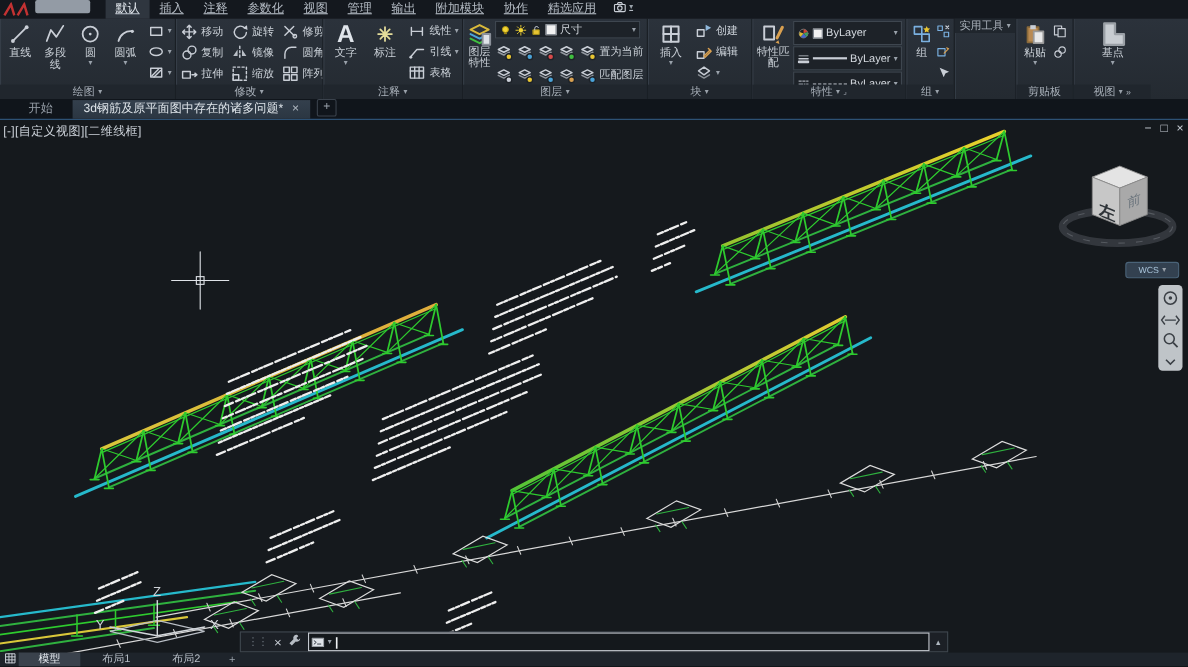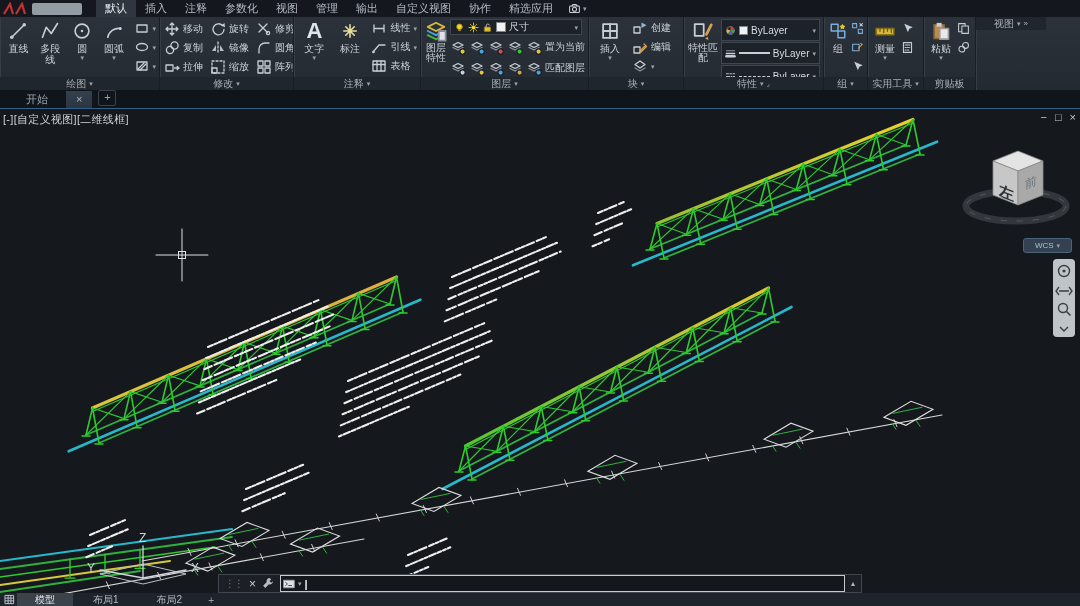--- a/index.html
+++ b/index.html
@@ -1,19 +1,19 @@
 <!DOCTYPE html>
 <html><head>
 <meta charset="utf-8">
 <style>
   html,body{margin:0;padding:0;background:#0d1013;}
   #app{position:relative;width:1080px;height:606px;overflow:hidden;background:#15191d;
        font-family:"Liberation Sans","DejaVu Sans",sans-serif;-webkit-font-smoothing:antialiased;}
   
-  .titlebar{height:17px;background:#14181e;display:flex;align-items:center;font-size:11px;color:#b4bbc4;}
+  .titlebar{height:17px;background:#14181e;display:flex;align-items:flex-start;font-size:11px;color:#b4bbc4;text-decoration:underline;}
   .logo{width:30px;height:17px;display:flex;align-items:center;justify-content:center;}
   .qabtn{width:50px;height:12px;background:#939ba5;border-radius:2px;margin:0 14px 0 2px;}
   .rtab{padding:0 9px;height:17px;line-height:17px;cursor:default;white-space:nowrap;}
   .rtab.active{background:#2f363f;color:#e6ebf1;}
   .cam{display:flex;align-items:center;gap:2px;margin-left:6px;color:#9aa2ab;}
   
   .ribbon{height:73px;background:linear-gradient(#2b323b,#242a31);display:flex;}
   .rp{display:flex;flex-direction:column;border-right:1px solid #191e24;box-shadow:inset 1px 0 0 #353d47;box-sizing:border-box;}
   .rp-body{flex:1;display:flex;gap:3px;padding:2px 3px 0 4px;overflow:hidden;}
   .rp-label{height:13px;font-size:10px;color:#a9b1ba;text-align:center;line-height:12px;background:#20262d;
@@ -77,21 +77,21 @@
       </svg>
     </span>
     <span class="qabtn"></span>
     <span class="rtab active">默认</span>
     <span class="rtab">插入</span>
     <span class="rtab">注释</span>
     <span class="rtab">参数化</span>
     <span class="rtab">视图</span>
     <span class="rtab">管理</span>
     <span class="rtab">输出</span>
-    <span class="rtab">自定义视图</span>
+    <span class="rtab">附加模块</span>
     <span class="rtab">协作</span>
     <span class="rtab">精选应用</span>
     <span class="cam">
         <i style="display: inline-flex;">
           <svg class="icon" viewBox="0 0 16 16" width="13" height="13">
             <rect x="2" y="5" width="12" height="8" rx="1"></rect>
             <circle cx="8" cy="9" r="2.5"></circle>
             <path d="M5 5l1-2h4l1 2"></path>
           </svg>
         </i>
@@ -634,51 +634,20 @@
             </div>
         </div>
       </div>
       <div class="rp-label">
           <span>组</span>
           <span class="caret">▾</span>
         </div>
     </div>
 
     <div class="rp" style="width:56px">
-      <div class="rp-body">
-        <div class="bigbtn" style="width:26px">
-            <span class="ic">
-              <i style="display: inline-flex;">
-                <svg class="icon" viewBox="0 0 16 16" width="20" height="20">
-                  <rect x="1" y="6" width="14" height="5" style="fill:#d9b93a;stroke:#8a7518"></rect>
-                  <path d="M4 6v2.2M7 6v3.2M10 6v2.2M13 6v3.2" style="stroke:#6b5a10;stroke-width:1"></path>
-                </svg>
-              </i>
-            </span>
-            <span>测量</span>
-            <span class="caret">▾</span>
-          </div>
-        <div class="vcol">
-          <div class="tinybtn">
-              <i style="display: inline-flex;">
-                <svg class="icon" viewBox="0 0 16 16" width="13" height="13">
-                  <path class="fill" d="M4 2l4.5 10.5 1.8-4.2 4.2-1.8z"></path>
-                </svg>
-              </i>
-            </div>
-          <div class="tinybtn">
-              <i style="display: inline-flex;">
-                <svg class="icon" viewBox="0 0 16 16" width="13" height="13">
-                  <rect x="3" y="2" width="10" height="12"></rect>
-                  <path d="M5 5h6M5 8h1.5M8 8h1.5M11 8h0M5 11h1.5M8 11h1.5"></path>
-                </svg>
-              </i>
-            </div>
-        </div>
-      </div>
       <div class="rp-label">
           <span>实用工具</span>
           <span class="caret">▾</span>
         </div>
     </div>
 
     <div class="rp" style="width:52px">
       <div class="rp-body">
         <div class="bigbtn" style="width:26px">
             <span class="ic">
@@ -711,31 +680,45 @@
               </i>
             </div>
         </div>
       </div>
       <div class="rp-label">
           <span>剪贴板</span>
         </div>
     </div>
 
     <div class="rp" style="width:70px;border-right:none">
+      <div class="rp-body" style="justify-content:center">
+        <div class="bigbtn">
+            <span class="ic">
+              <i style="display: inline-flex;">
+                <svg class="icon" viewBox="0 0 16 16" width="26" height="26">
+                  <path d="M3 14V2h6v6h5v6z" style="fill:#c8cdd2;stroke:#9aa0a6"></path>
+                </svg>
+              </i>
+            </span>
+            <span>基点</span>
+            <span class="caret">▾</span>
+          </div>
+      </div>
       <div class="rp-label">
           <span>视图</span>
           <span class="caret">▾</span>
           <span style="font-size:8px">»</span>
         </div>
     </div>
   </div>
 
   <div class="doctabs">
     <span class="dtab" style="margin-left:8px">开始</span>
     <span class="dtab doc">
+      <span>3d钢筋及原平面图中存在的诸多问题*</span>
       <span class="x">×</span>
     </span>
     <span class="dplus">+</span>
   </div>
 
   <div class="canvas">
     <svg id="scene" width="1080" height="484">
         <defs>
           <linearGradient id="tg0" gradientUnits="userSpaceOnUse" x1="650" y1="140" x2="906" y2="36">
             <stop offset="0" stop-color="#8fc12f"></stop>

